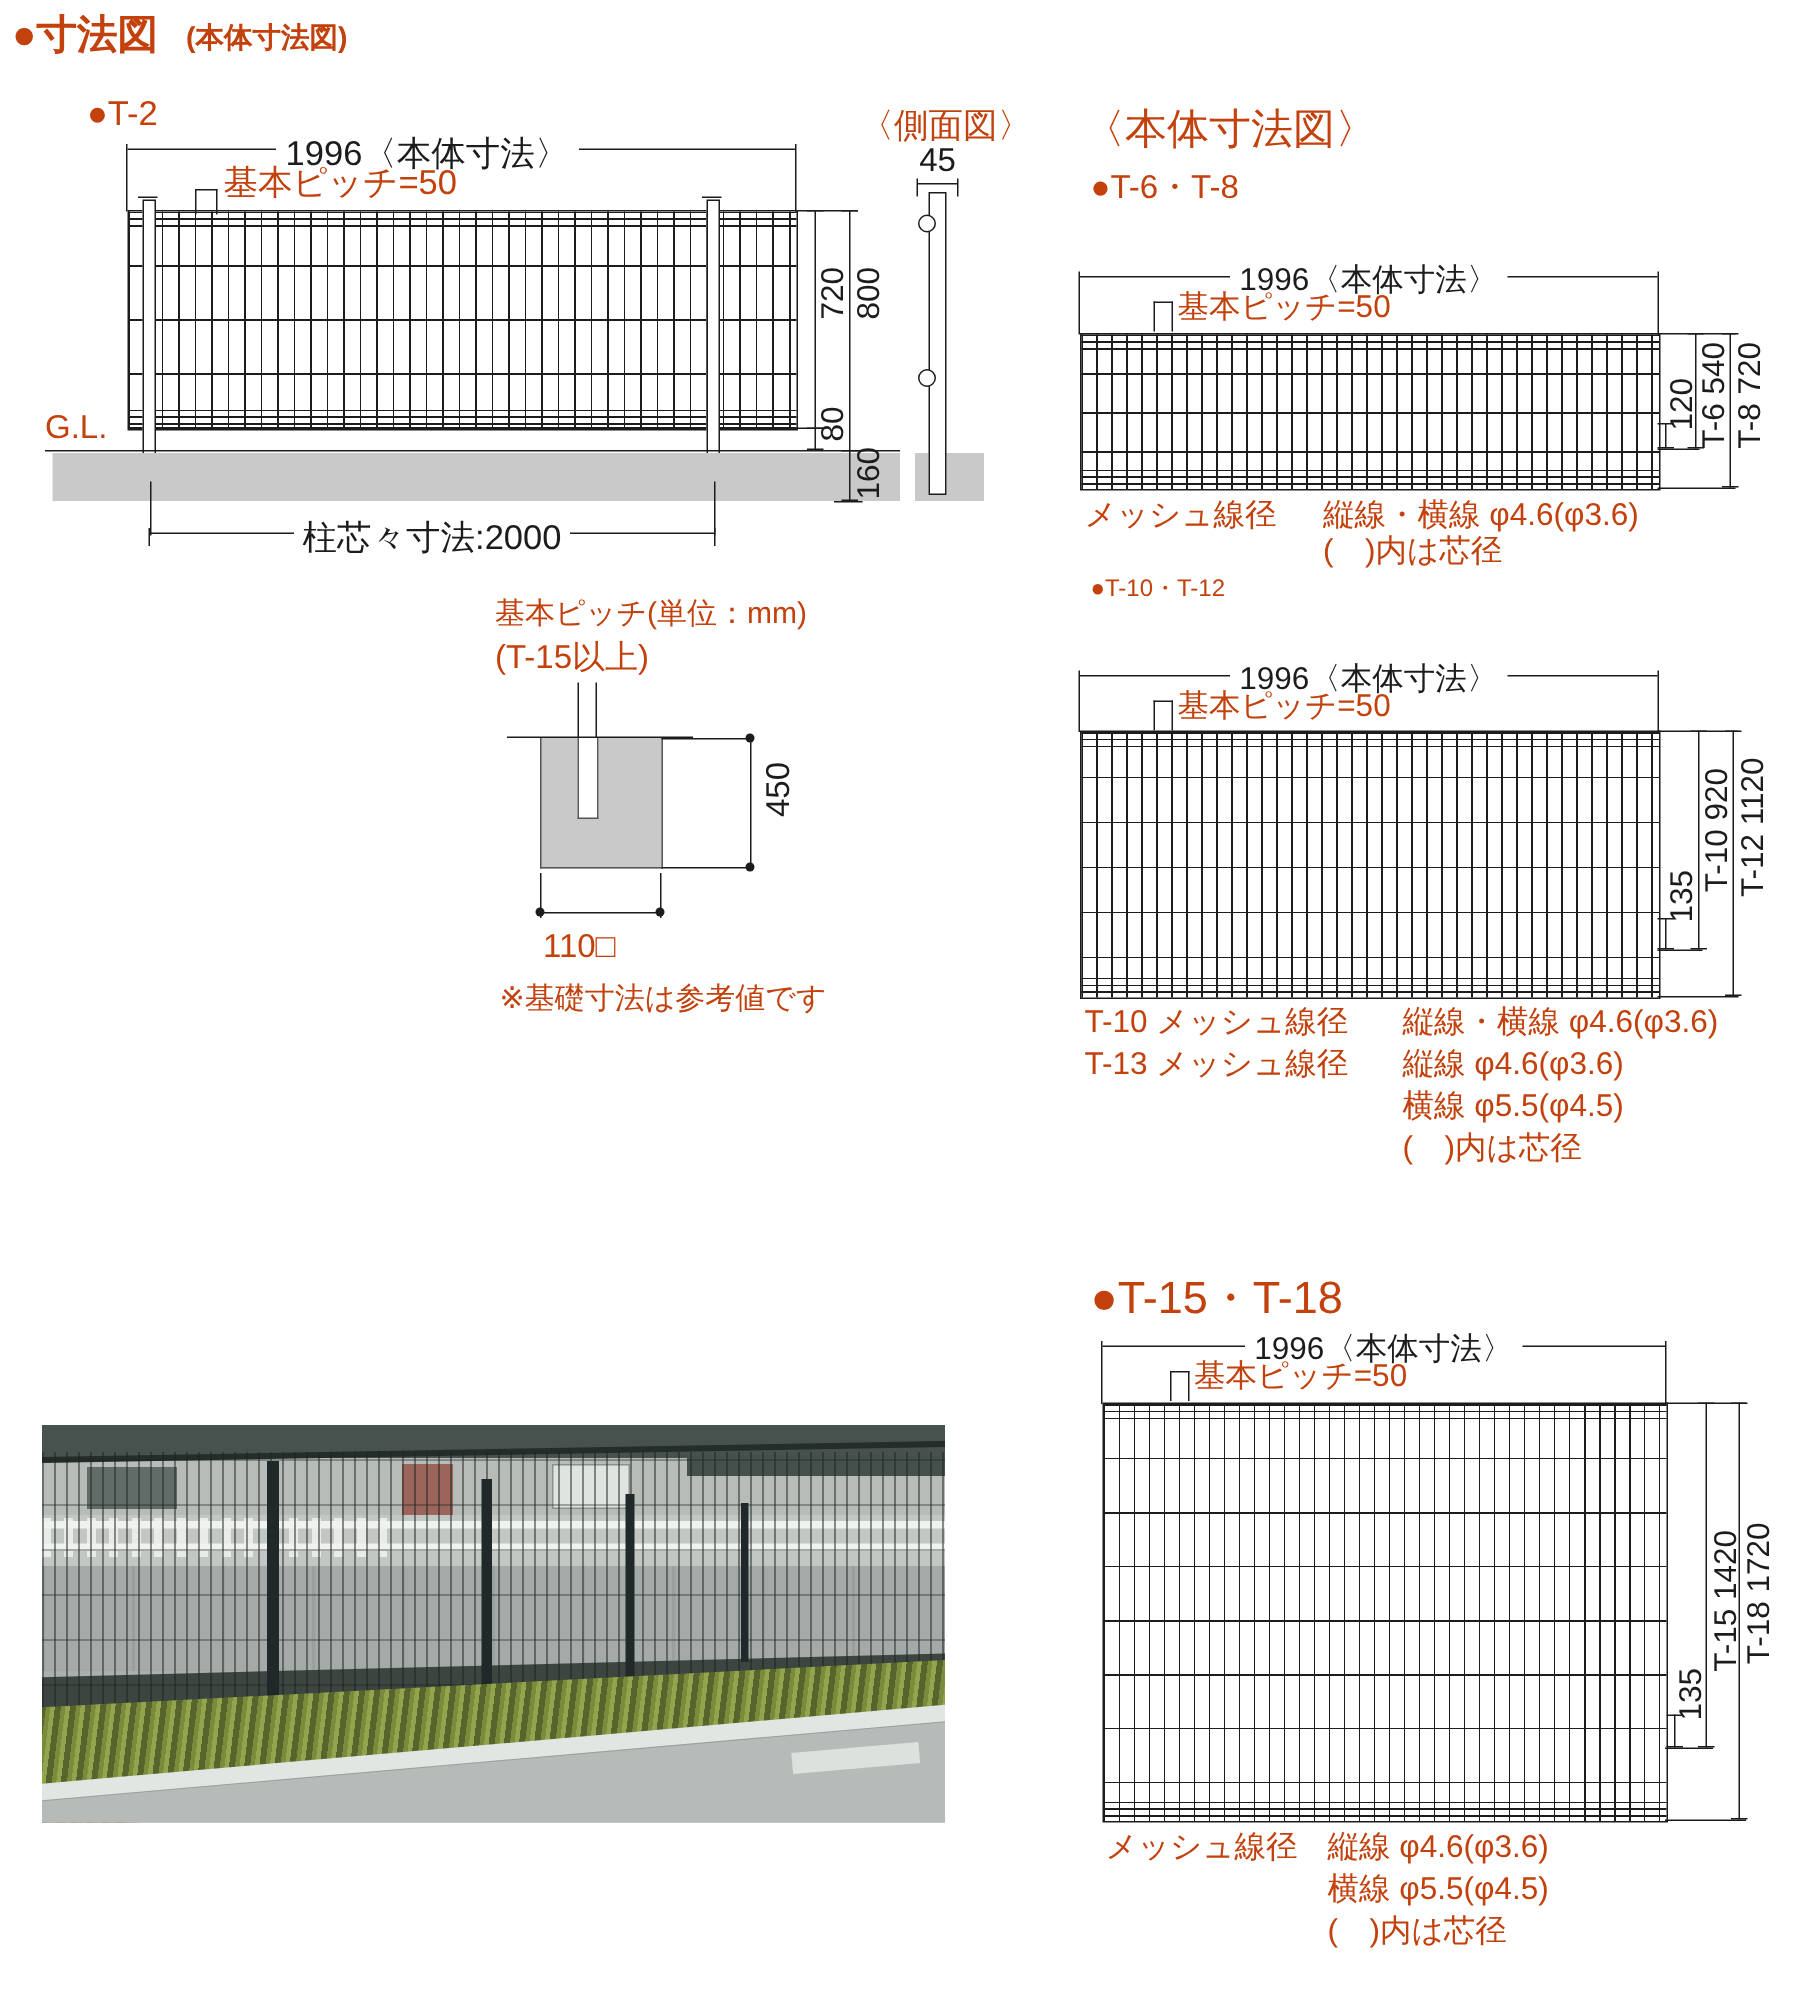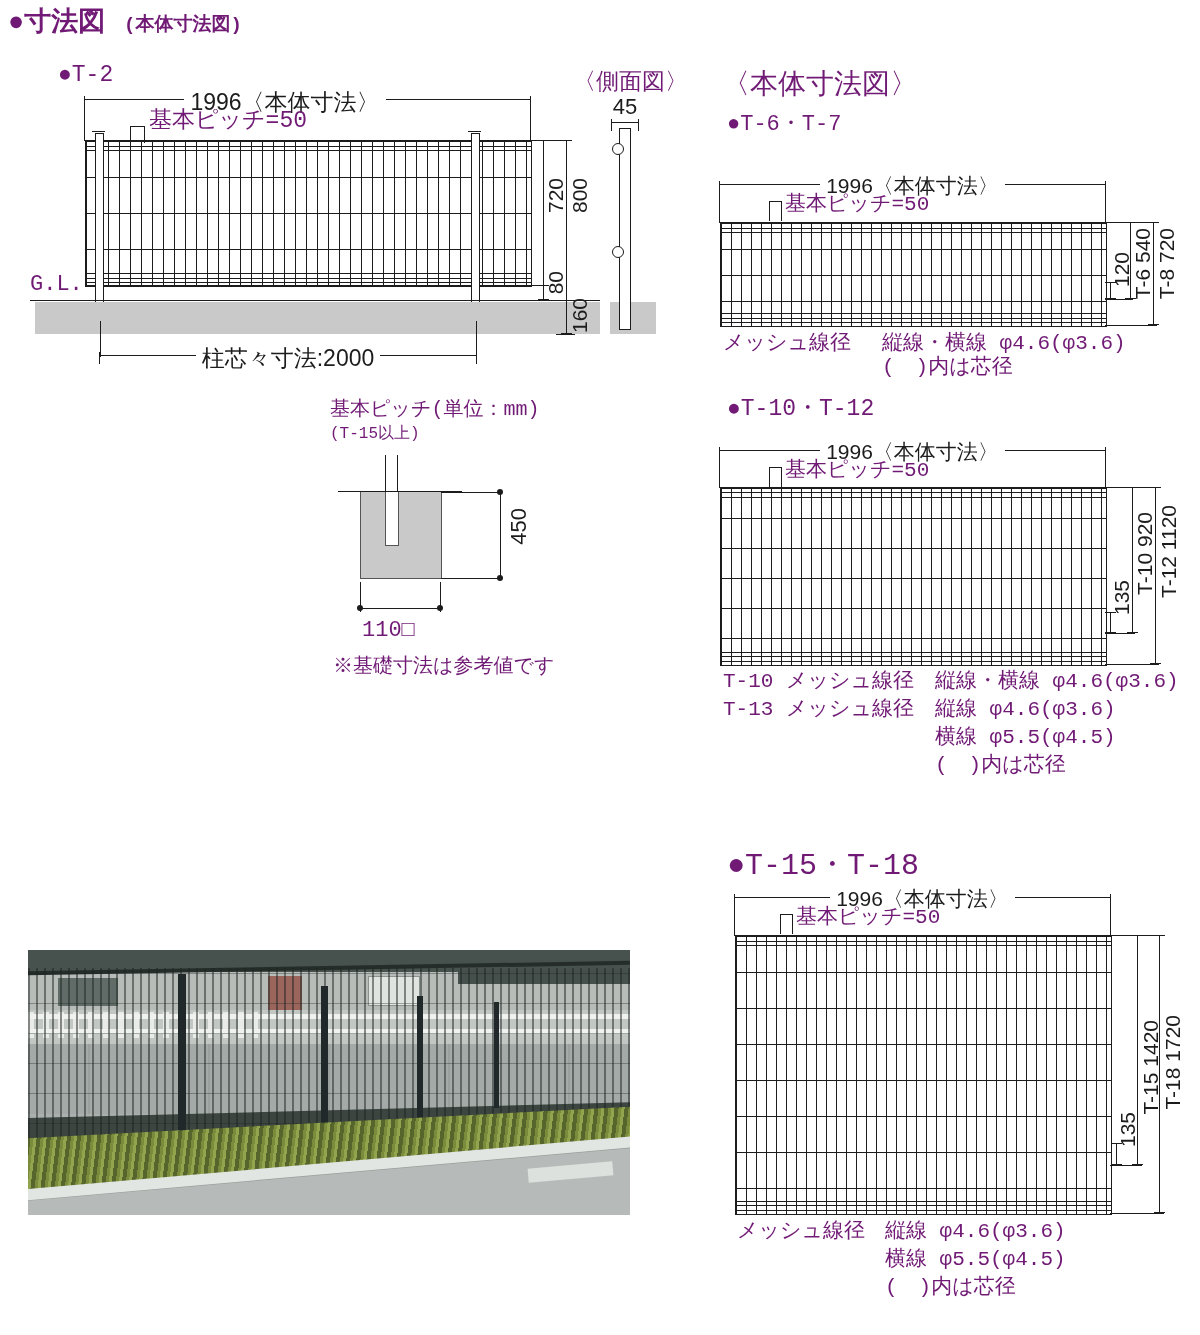--- a/index.html
+++ b/index.html
@@ -1,18 +1,18 @@
 <!DOCTYPE html>
 <html><head>
 <meta charset="utf-8">
 <style>
   html,body{margin:0;padding:0;background:#fff;}
   .canvas{position:relative;width:1200px;height:1335px;background:#fff;overflow:hidden;
           font-family:"Liberation Sans","DejaVu Sans",sans-serif;color:#1c1c1c;}
-  .txt{position:absolute;white-space:nowrap;color:#701a75;line-height:1.15;font-family:Liberation Mono, monospace;}
+  .txt{position:absolute;white-space:nowrap;color:#c2410c;line-height:1.15;}
   .vtext{position:absolute;writing-mode:vertical-rl;transform:rotate(180deg);transform-origin:center;
          white-space:nowrap;color:#1c1c1c;font-size:21px;}
   .ln-h{position:absolute;height:0;border-top:1.5px solid #1c1c1c;}
   .ln-v{position:absolute;width:0;border-left:1.5px solid #1c1c1c;}
   .thin{border-width:1px;}
   
   .dl-h{position:absolute;height:0;border-top:1.5px solid #1c1c1c;}
   .dl-h::before,.dl-h::after{content:"";position:absolute;width:0;height:var(--ext,12px);
       border-left:1.5px solid #1c1c1c;top:-4px;}
   .dl-h::before{left:-1px;}
@@ -97,21 +97,21 @@
     <div class="dl-h" style="left:612px;top:122px;width:26px;--ext:12px"></div>
     <div class="ground" style="left:610px;top:302px;width:46px;height:32px"></div>
     <div class="post" style="left:619px;top:128px;width:10px;height:200px"></div>
     <div class="hook" style="left:612px;top:143px"></div>
     <div class="hook" style="left:612px;top:246px"></div>
   </div>
 
   <div class="txt" style="left:722px;top:70px;font-size:28px">〈本体寸法図〉</div>
 
   <div>
-    <div class="txt" style="left:727px;top:112px;font-size:22px">●T-6・T-7</div>
+    <div class="txt" style="left:727px;top:112px;font-size:22px">●T-6・T-8</div>
     <div class="dl-h" style="left:720px;top:184px;width:385px;--ext:42px"></div>
     <div class="dim-center" style="left:720px;top:172px;width:385px;font-size:21px">
       <span>1996〈本体寸法〉</span></div>
     <div class="pitchbr" style="left:769px;top:201px;width:11px;height:19px"></div>
     <div class="txt" style="left:785px;top:193px;font-size:21px">基本ピッチ=50</div>
     <div class="mesh" style="left:720px;top:222px;width:385px;height:103px;--vsp:10px;--hsp:26px"></div>
 
     <div class="ln-h thin" style="left:1105px;top:222px;width:52px"></div>
     <div class="ln-h thin" style="left:1105px;top:299px;width:28px"></div>
     <div class="ln-h thin" style="left:1105px;top:325px;width:52px"></div>
@@ -121,21 +121,21 @@
     <div class="vtext" style="left:1110px;top:252px">120</div>
     <div class="vtext" style="left:1131px;top:228px">T-6 540</div>
     <div class="vtext" style="left:1155px;top:228px">T-8 720</div>
 
     <div class="txt" style="left:723px;top:332px;font-size:21px">メッシュ線径</div>
     <div class="txt" style="left:882px;top:332px;font-size:21px">縦線・横線 φ4.6(φ3.6)</div>
     <div class="txt" style="left:882px;top:356px;font-size:21px">(　)内は芯径</div>
   </div>
 
   <div>
-    <div class="txt" style="left:727px;top:396px;font-size:23px">●T-10・T-12</div>
+    <div class="txt" style="left:727px;top:384px;font-size:16px">●T-10・T-12</div>
     <div class="dl-h" style="left:720px;top:450px;width:385px;--ext:41px"></div>
     <div class="dim-center" style="left:720px;top:438px;width:385px;font-size:21px">
       <span>1996〈本体寸法〉</span></div>
     <div class="pitchbr" style="left:769px;top:467px;width:11px;height:19px"></div>
     <div class="txt" style="left:785px;top:459px;font-size:21px">基本ピッチ=50</div>
     <div class="mesh" style="left:720px;top:487px;width:385px;height:177px;--vsp:10px;--hsp:30px"></div>
 
     <div class="ln-h thin" style="left:1105px;top:487px;width:54px"></div>
     <div class="ln-h thin" style="left:1105px;top:633px;width:30px"></div>
     <div class="ln-h thin" style="left:1105px;top:664px;width:54px"></div>
@@ -174,21 +174,21 @@
     <div class="vtext" style="left:1161px;top:1015px">T-18 1720</div>
 
     <div class="txt" style="left:737px;top:1220px;font-size:21px">メッシュ線径</div>
     <div class="txt" style="left:885px;top:1220px;font-size:21px">縦線 φ4.6(φ3.6)</div>
     <div class="txt" style="left:885px;top:1248px;font-size:21px">横線 φ5.5(φ4.5)</div>
     <div class="txt" style="left:885px;top:1276px;font-size:21px">(　)内は芯径</div>
   </div>
 
   <div>
     <div class="txt" style="left:330px;top:398px;font-size:20px">基本ピッチ(単位：mm)</div>
-    <div class="txt" style="left:330px;top:425px;font-size:16px">(T-15以上)</div>
+    <div class="txt" style="left:330px;top:425px;font-size:22px">(T-15以上)</div>
     <div class="ln-v thin" style="left:385px;top:455px;height:37px"></div>
     <div class="ln-v thin" style="left:397px;top:455px;height:37px"></div>
     <div class="ln-h thin" style="left:338px;top:491px;width:124px"></div>
     <div style="position:absolute;left:360px;top:492px;width:80px;height:86px;background:#c9c9c9;border:1px solid #555;border-top:none"></div>
     <div style="position:absolute;left:385px;top:492px;width:12px;height:53px;background:#fff;border:1px solid #555;border-top:none"></div>
 
     <div class="ln-h thin" style="left:441px;top:492px;width:60px"></div>
     <div class="ln-h thin" style="left:441px;top:578px;width:60px"></div>
     <div class="ln-v thin" style="left:500px;top:492px;height:86px"></div>
     <div class="dot" style="left:497px;top:489px"></div>

